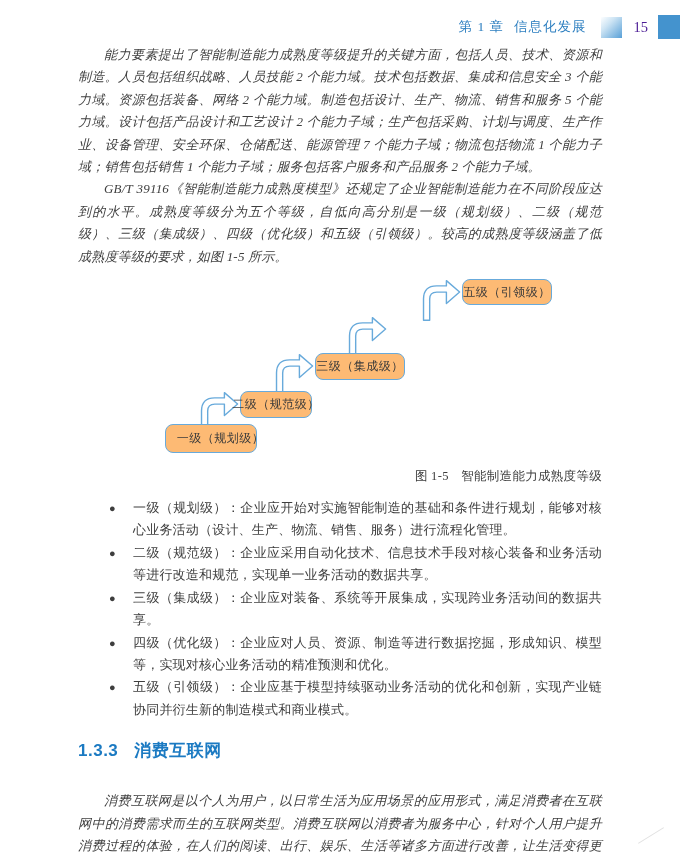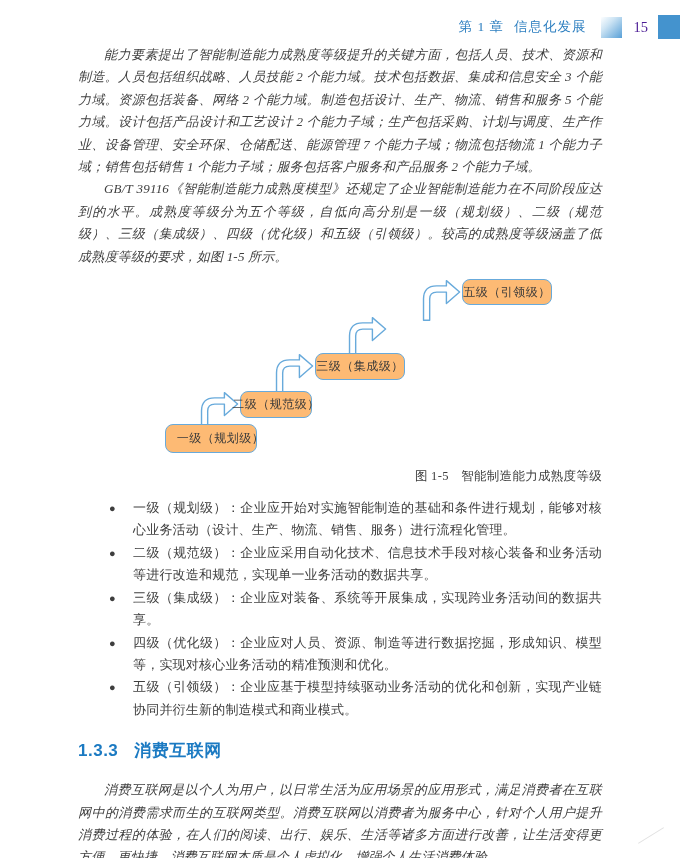--- a/index.html
+++ b/index.html
@@ -67,21 +67,21 @@
   .bullets{margin:12px 0 0 0;padding:0;list-style:none;}
   .bullets li{
     position:relative;padding-left:55px;text-align:justify;
     font-size:13px;line-height:22.4px;letter-spacing:.2px;color:#3e3e3e;
   }
   .bullets .dot{
     position:absolute;left:31px;top:0;font-size:11px;color:#3e3e3e;
   }
   
   h2.sec-head{
-    margin:18px 0 17px 0;
+    margin:18px 0 28px 0;
     font-family:"Liberation Sans","DejaVu Sans",sans-serif;
     font-weight:bold;font-size:17px;color:#1b7ac2;letter-spacing:.5px;
   }
   h2.sec-head .sec-num{margin-right:16px;}
   
   .artifact{
     position:absolute;right:14px;bottom:22px;width:30px;height:1px;
     background:#e2e2e2;transform:rotate(-32deg);
   }
 </style>

